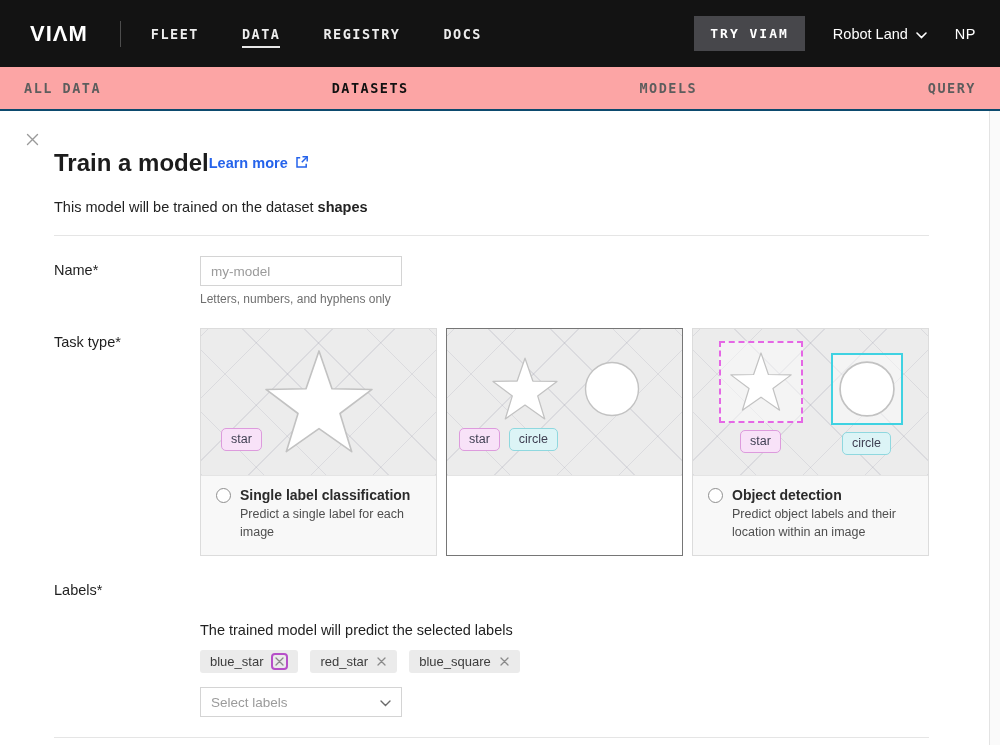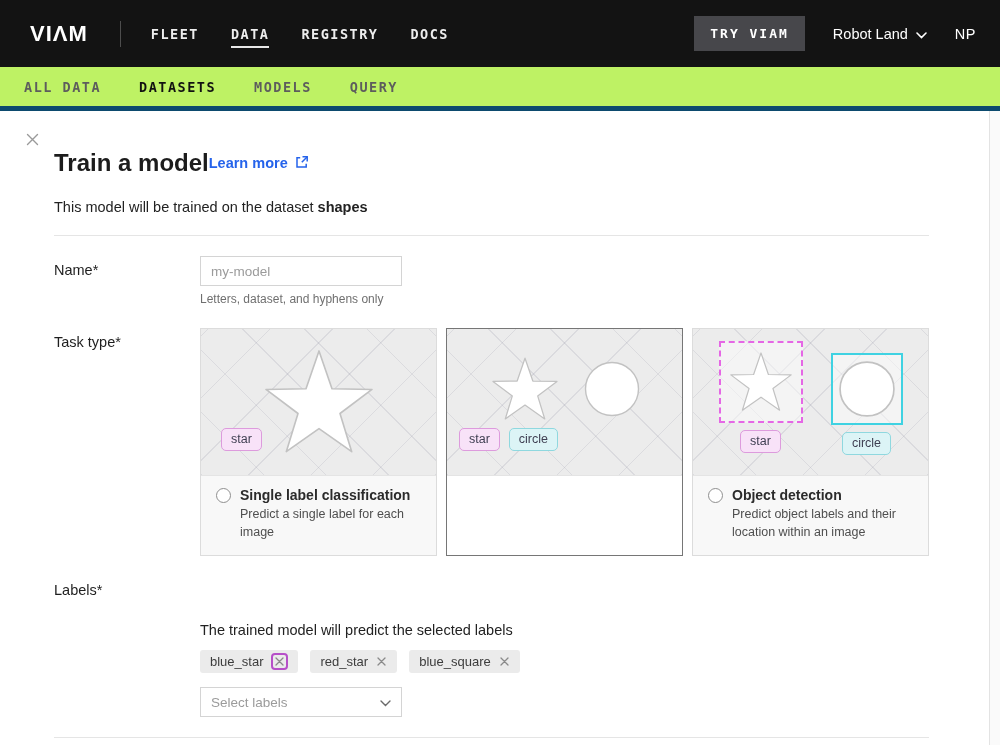--- a/index.html
+++ b/index.html
@@ -10,38 +10,38 @@
   }
   .mono { font-family:"DejaVu Sans Mono","Liberation Mono",monospace; }
 
   
   .header {
     height:67px; background:#131313; display:flex; align-items:center;
     padding:0 24px 0 30px;
   }
   .logo { color:#fff; font-weight:700; font-size:22px; letter-spacing:1px; }
   .logo-divider { width:1px; height:26px; background:#4d4d4d; margin:0 30px 0 32px; }
-  .topnav { display:flex; gap:32px; align-items:flex-start; }
+  .topnav { display:flex; gap:43px; align-items:flex-start; }
   .topnav-item {
     font-size:13.5px; font-weight:700; letter-spacing:1.5px; color:#ededed;
     padding:6px 0 4px; cursor:pointer; border-bottom:2px solid transparent;
   }
   .topnav-item.active { border-bottom-color:#e8e8e8; }
   .header-right { margin-left:auto; display:flex; align-items:center; gap:28px; }
   .try-viam {
     background:#47474b; color:#fff; font-size:13px; font-weight:700;
     letter-spacing:2px; padding:10px 16px; border:none; cursor:pointer;
   }
   .org-switcher { display:flex; align-items:center; gap:8px; color:#fff; font-size:14.5px; cursor:pointer; }
   .avatar { color:#fff; font-size:14.5px; letter-spacing:.5px; cursor:pointer; }
 
   
   .subnav {
-    height:44px; background:#bef264; border-bottom:5px solid #0c4a6e;
-    display:flex; align-items:center; gap:38px; padding:0 24px;
+    height:44px; background:#fca5a5; border-bottom:2px solid #0c4a6e;
+    display:flex; align-items:center; gap:38px; padding:0 24px;justify-content:space-between;
   }
   .subnav-item {
     font-size:13.5px; font-weight:700; letter-spacing:1.5px; color:#5d5d5d; cursor:pointer;
   }
   .subnav-item.active { color:#111; }
 
   
   .content {
     position:relative; background:#fff; width:990px; height:650px;
     border-right:1px solid #e3e3e3;
@@ -191,21 +191,21 @@
     <div class="subtitle">
       <span>This model will be trained on the dataset </span><b>shapes</b>
     </div>
 
     <hr class="divider">
 
     <div class="form-row row-name">
       <div class="form-label">Name*</div>
       <div class="form-field">
         <input class="text-input" type="text" placeholder="my-model" style="">
-        <div class="helper">Letters, dataset, and hyphens only</div>
+        <div class="helper">Letters, numbers, and hyphens only</div>
       </div>
     </div>
 
     <div class="form-row row-task">
       <div class="form-label">Task type*</div>
       <div class="form-field">
         <div class="cards">
 
           <div class="card">
             <div class="card-image">

